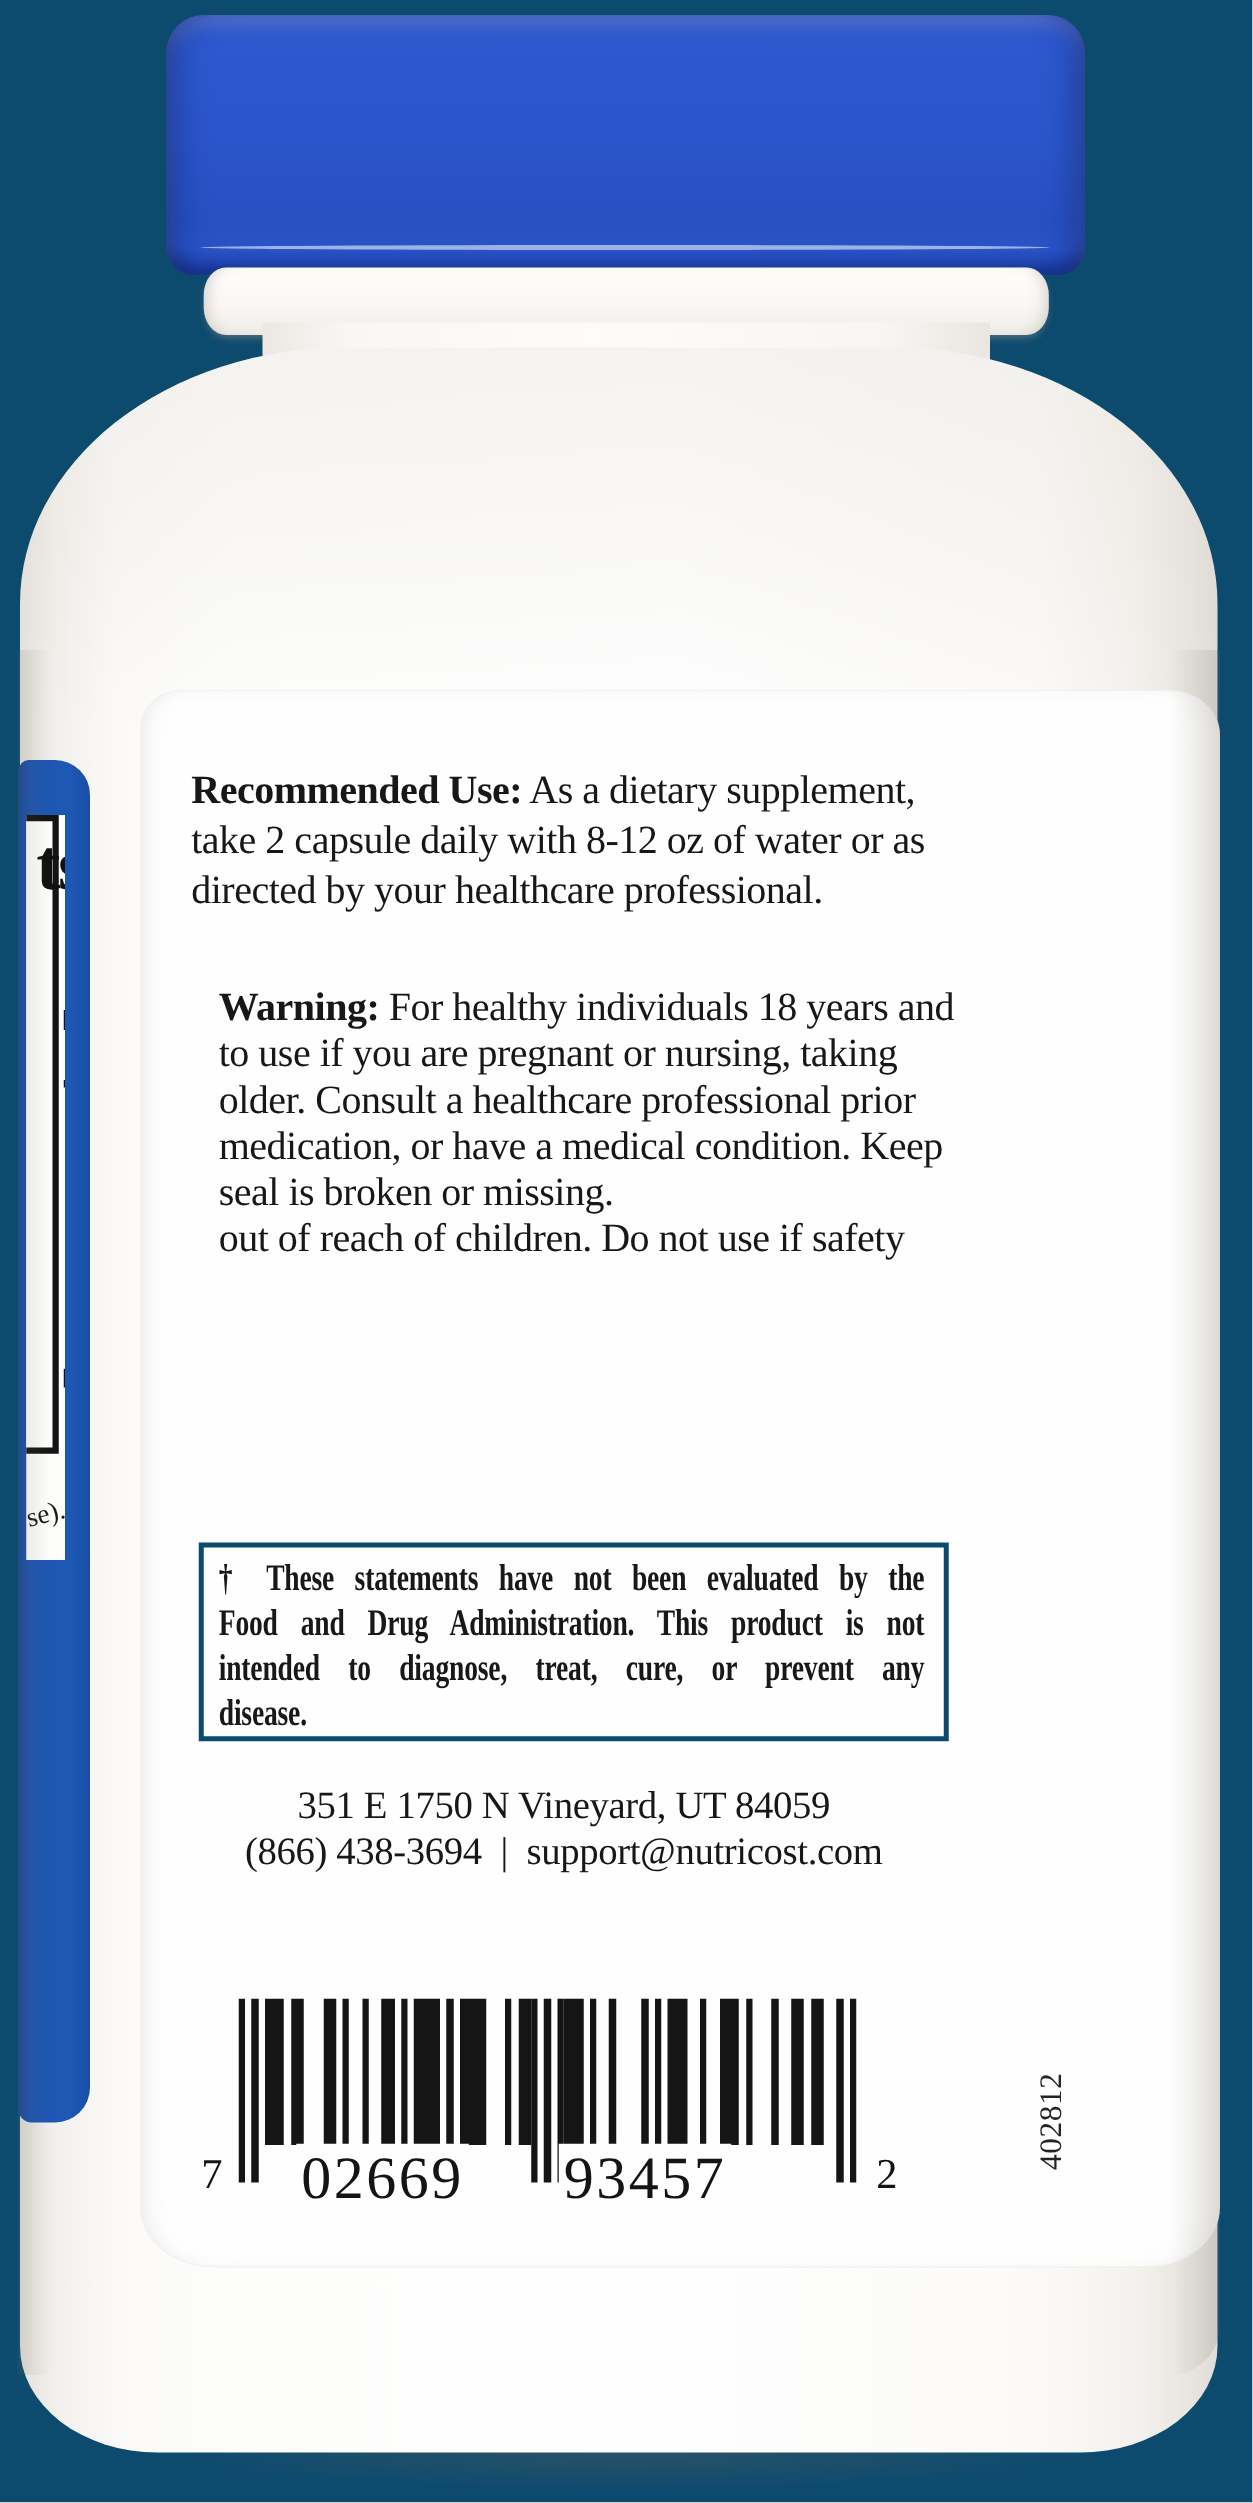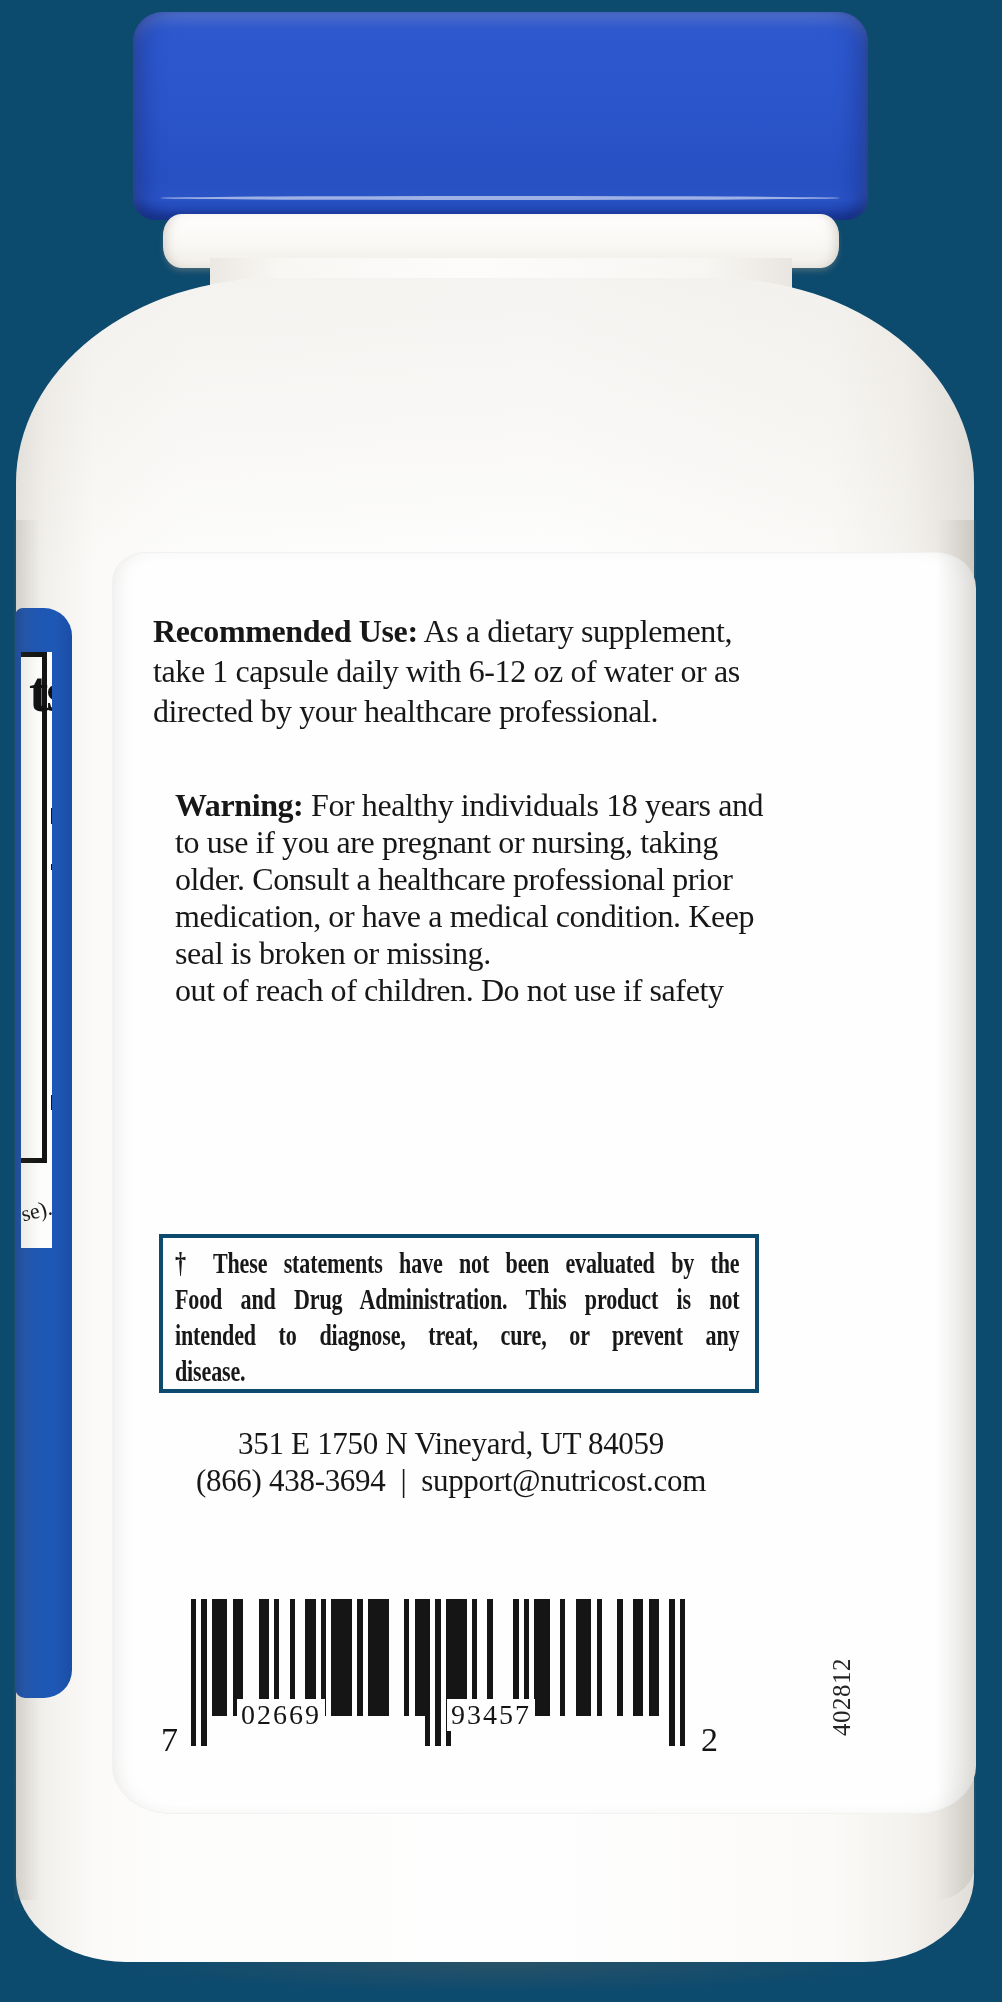--- a/index.html
+++ b/index.html
@@ -51,22 +51,22 @@
   .dist{left:38px;top:872px;width:600px;text-align:center;font-size:31px;line-height:37px;
     letter-spacing:-0.3px;color:#171717;}
   .dist sup{font-size:18px;position:relative;top:-9px;left:1px;}
   .site{left:38px;top:990px;width:600px;text-align:center;font-weight:bold;font-size:45px;
     letter-spacing:-1px;color:#131313;}
 
   
   .barcode{left:78px;top:1046px;width:520px;height:172px;}
   .barcode .bar{position:absolute;top:0;height:117px;background:#151515;}
   .barcode .bar.tall{height:147px;}
-  .bc-digit{position:absolute;font-size:28px;letter-spacing:2px;color:#141414;background:#fefefe;
-    padding:0 4px;top:100px;}
+  .bc-digit{position:absolute;font-size:48px;letter-spacing:2px;color:#141414;background:#fefefe;
+    padding:0 4px;top:116px;}
   .bc-lead{left:-34px;top:122px;font-size:34px;letter-spacing:0;}
   .bc-check{left:506px;top:122px;font-size:34px;letter-spacing:0;}
   .bc-left{left:46px;}
   .bc-right{left:256px;}
   .bc-side{position:absolute;left:612px;top:84px;font-size:25px;letter-spacing:0.5px;color:#232323;
     transform:rotate(-90deg);transform-origin:center;}
 
   
   .blue-band{left:15px;top:608px;width:57px;height:1090px;
     background:linear-gradient(90deg,#16479d 0%,#1d55b0 18%,#1e58b6 70%,#194ea6 100%);
@@ -101,21 +101,21 @@
   <div class="abs cap-seam"></div>
   <div class="abs neck-ring"></div>
   <div class="abs neck"></div>
   <div class="abs body"></div>
   <div class="abs body-top-tint"></div>
 
   <div class="abs back-label">
 
     <div class="abs para" style="left:40px;top:58px;">
       <div class="tline"><b>Recommended Use:</b><span> As a dietary supplement,</span></div>
-      <div class="tline">take 1 capsule daily with 6-12 oz of water or as</div>
+      <div class="tline">take 2 capsule daily with 8-12 oz of water or as</div>
       <div class="tline">directed by your healthcare professional.</div>
     </div>
 
     <div class="abs para warn" style="left:40px;top:234px;margin-left:22px;">
       <div class="tline"><b>Warning:</b><span> For healthy individuals 18 years and</span></div>
       <div class="tline">to use if you are pregnant or nursing, taking</div>
       <div class="tline">older. Consult a healthcare professional prior</div>
       <div class="tline">medication, or have a medical condition. Keep</div>
       <div class="tline">seal is broken or missing.</div>
       <div class="tline">out of reach of children. Do not use if safety</div>

